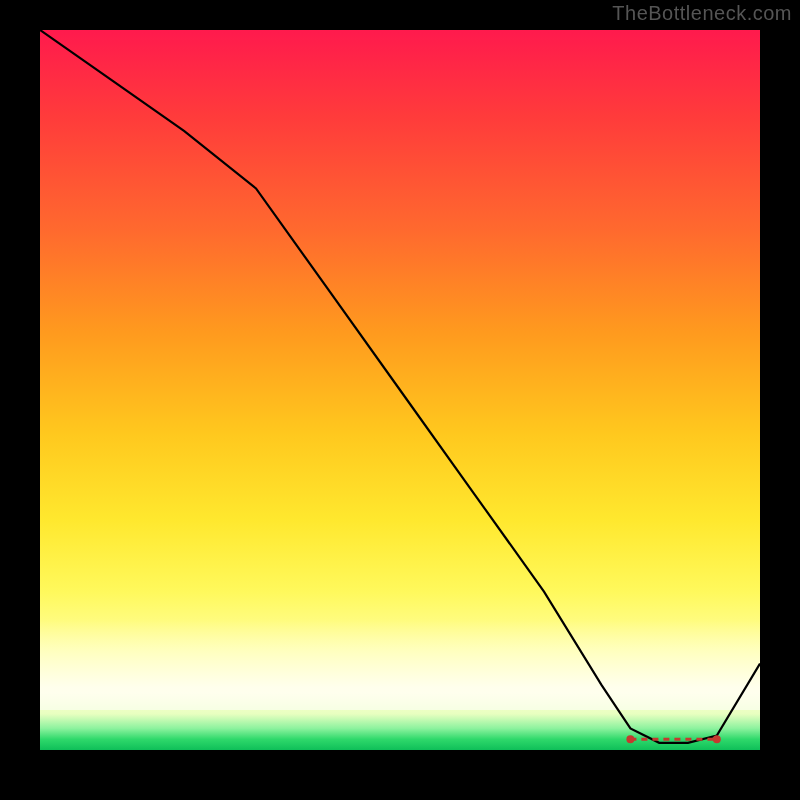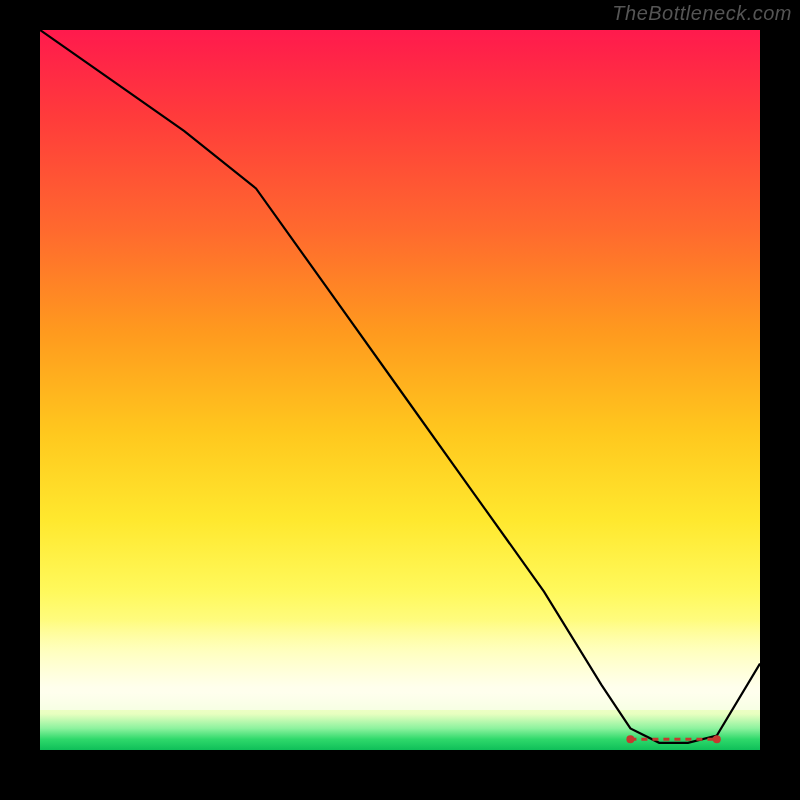--- a/index.html
+++ b/index.html
@@ -17,21 +17,20 @@
     height: 800px;
   }
   .watermark {
     position: absolute;
     top: 2px;
     right: 8px;
     color: #555;
     font-size: 20px;
     letter-spacing: 0.5px;
     z-index: 5;
-    font-style: italic;
   }
   
   .plot {
     position: absolute;
     left: 40px;
     top: 30px;
     width: 720px;
     height: 720px;
     overflow: hidden;
   }

